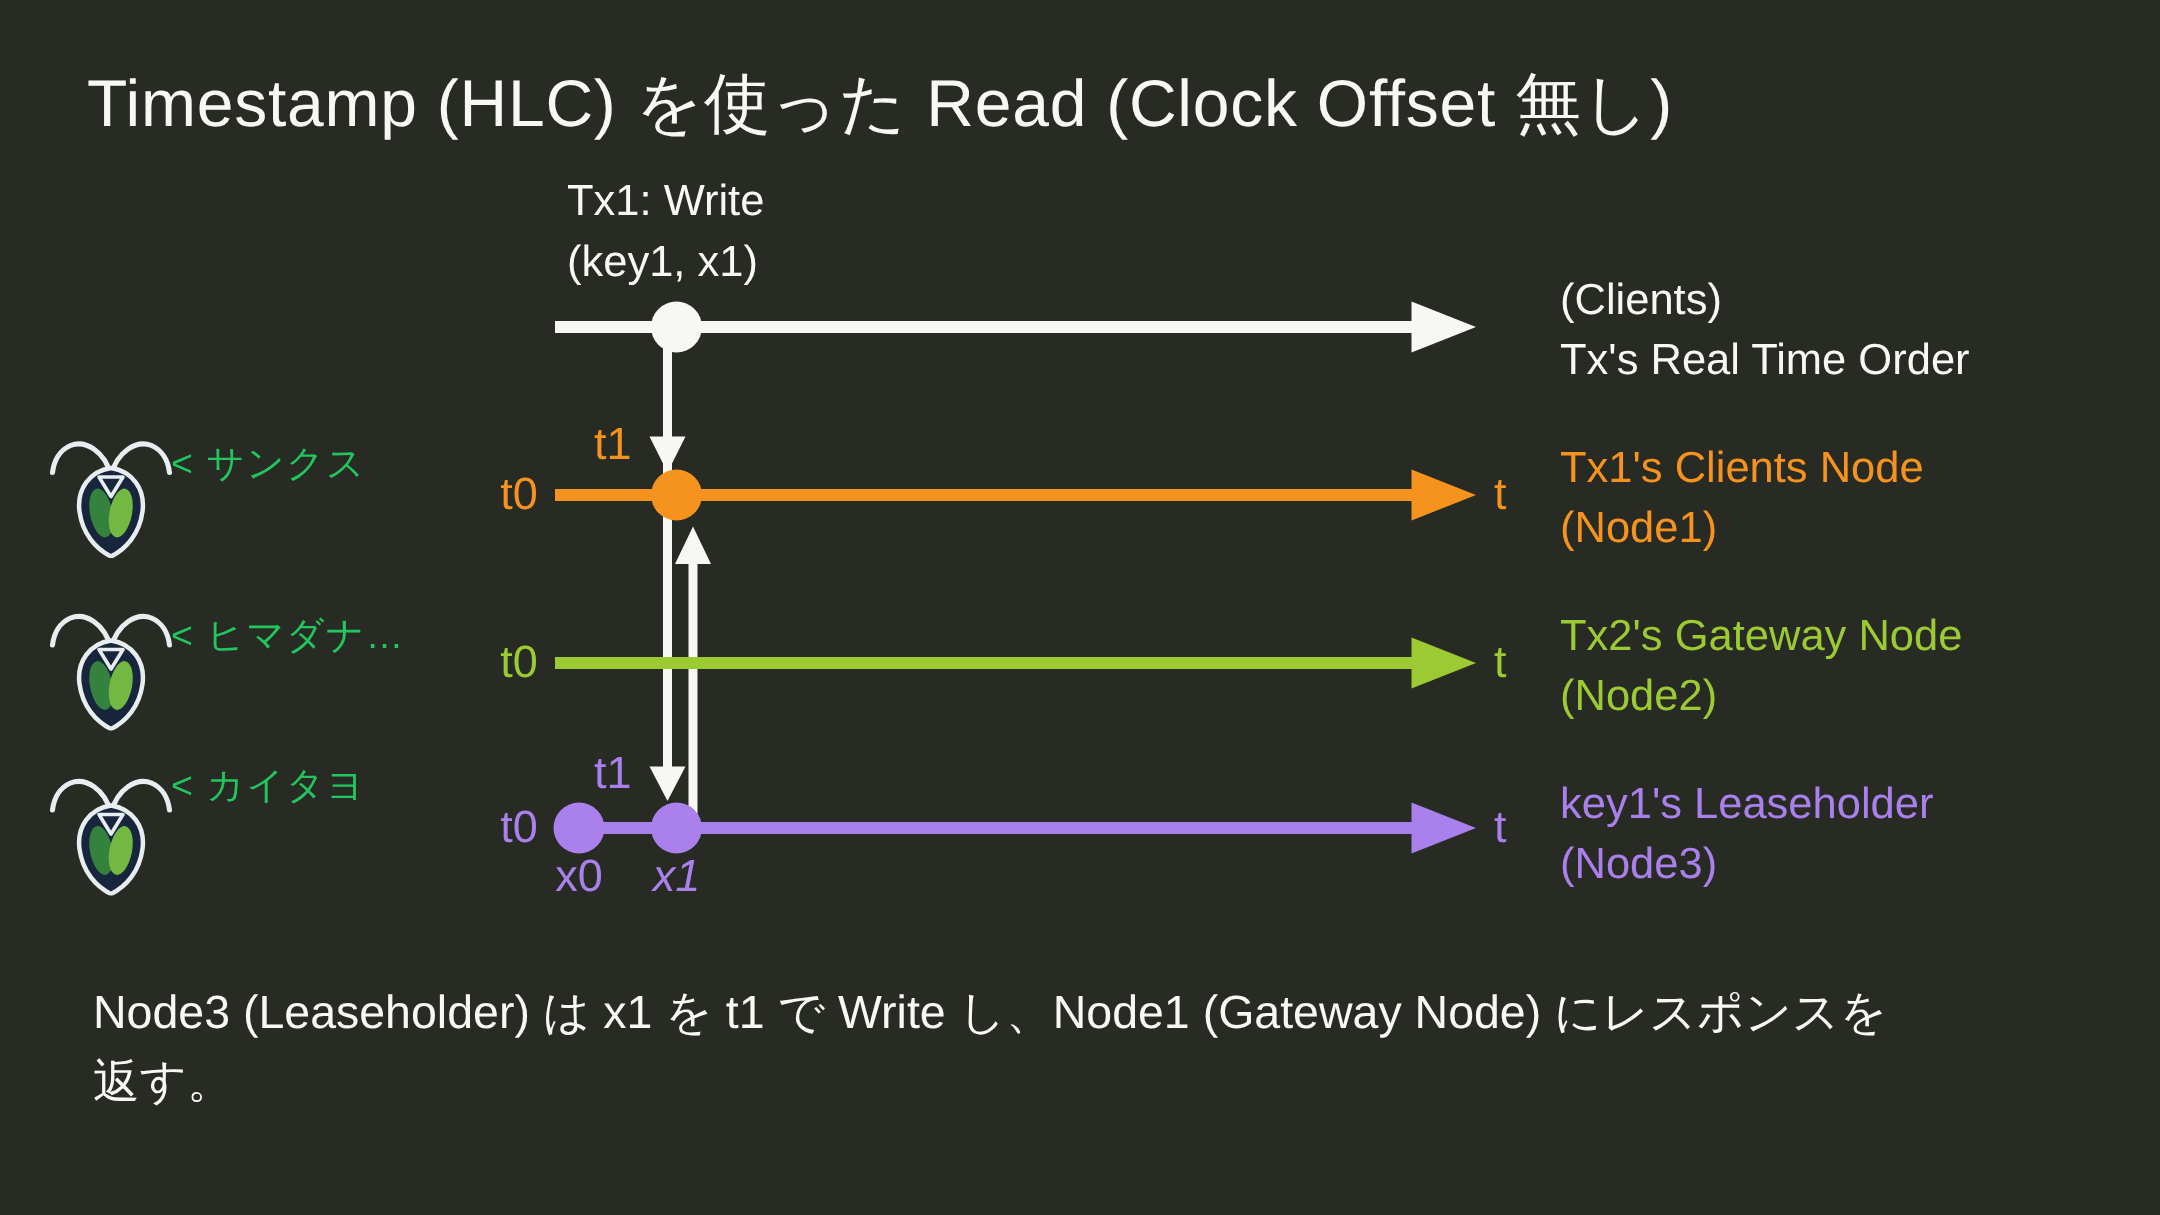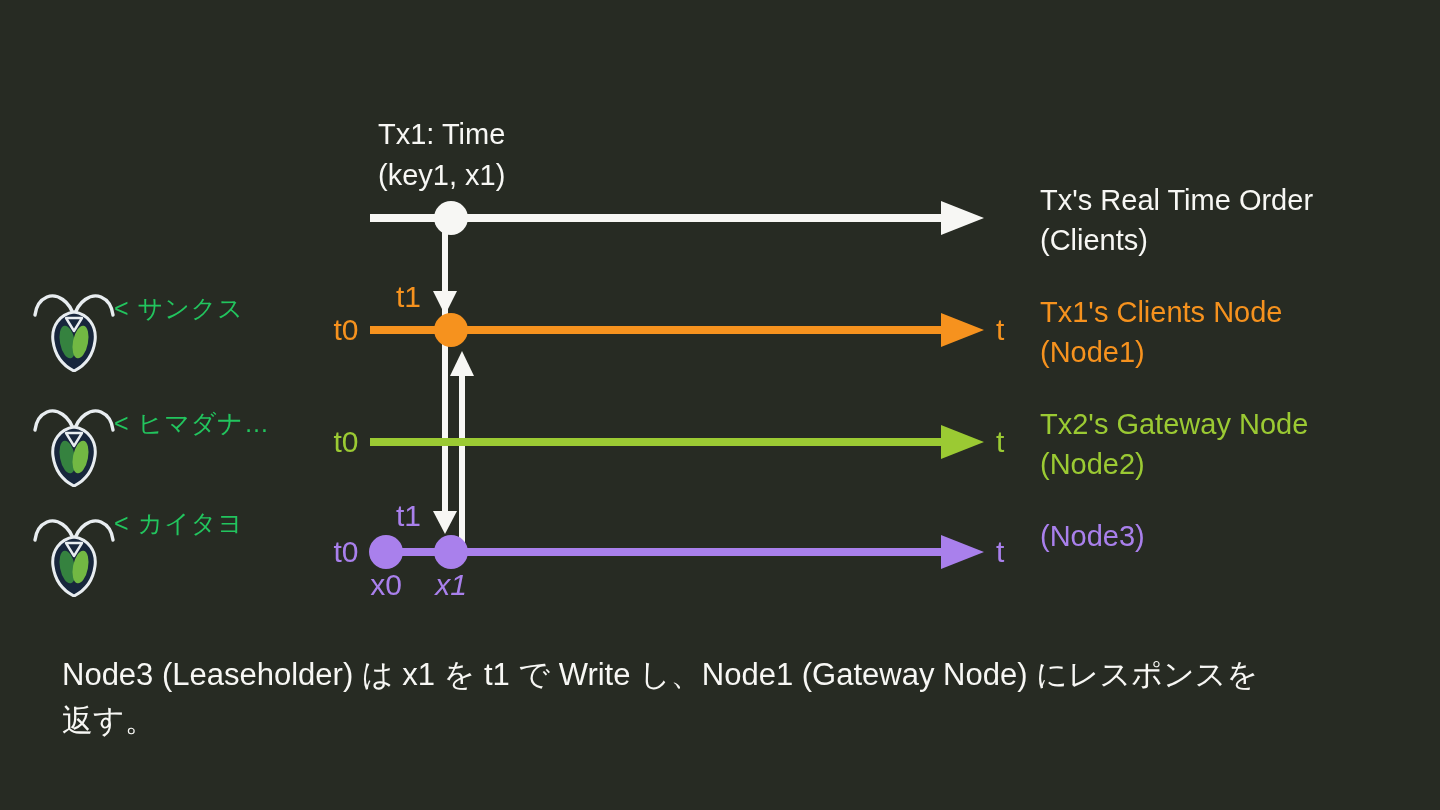--- a/index.html
+++ b/index.html
@@ -68,23 +68,24 @@
     <path class="ff-ant" d="M44,31 C48,15 61,7 71,11 C78,14 82,21 83,29"></path>
     <path class="ff-body" d="M44,26 C58,28 67,40 65,55 C63,70 54,80 44,85 C34,80 25,70 23,55 C21,40 30,28 44,26 Z"></path>
     <polygon class="ff-tri" points="36,32 52,32 44,45"></polygon>
     <ellipse class="ff-wl" cx="37.5" cy="56" rx="7.5" ry="16.5" transform="rotate(-11 37.5 56)"></ellipse>
     <ellipse class="ff-wr" cx="50.5" cy="56" rx="7.5" ry="16.5" transform="rotate(11 50.5 56)"></ellipse>
   </symbol>
 </svg>
 
 <div class="slide">
 
+  <div class="abs page-title">Timestamp (HLC) を使った Read (Clock Offset 無し)</div>
 
   <div class="abs annotation">
-    <div>Tx1: Time</div>
+    <div>Tx1: Write</div>
     <div>(key1, x1)</div>
   </div>
 
   <svg class="diagram-svg" width="1440" height="810" viewBox="0 0 1440 810">
     <g class="varrow">
       <line x1="445" y1="221" x2="445" y2="514"></line>
       <polygon points="433,291 457,291 445,315"></polygon>
       <polygon points="433,511 457,511 445,534"></polygon>
     </g>
     <g class="varrow">
@@ -124,32 +125,33 @@
   <div class="tick ra c-green" style="left:326px;top:425px;">t0</div>
   <div class="tick c-green" style="left:996px;top:425px;">t</div>
 
   <div class="tick c-purple" style="left:396px;top:499px;">t1</div>
   <div class="tick ra c-purple" style="left:326px;top:535px;">t0</div>
   <div class="tick c-purple" style="left:996px;top:535px;">t</div>
   <div class="tick ctr c-purple" style="left:362px;top:568px;">x0</div>
   <div class="tick ctr c-purple" style="left:427px;top:568px;font-style:italic;">x1</div>
 
   <div class="legend c-white" style="top:180px;">
+    <div>(Clients)</div>
     <div>Tx's Real Time Order</div>
-    <div>(Clients)</div>
   </div>
   <div class="legend c-orange" style="top:292px;">
     <div>Tx1's Clients Node</div>
     <div>(Node1)</div>
   </div>
   <div class="legend c-green" style="top:404px;">
     <div>Tx2's Gateway Node</div>
     <div>(Node2)</div>
   </div>
   <div class="legend c-purple" style="top:516px;">
+    <div>key1's Leaseholder</div>
     <div>(Node3)</div>
   </div>
 
   <svg class="firefly" style="top:286px;">
       <use href="#firefly"></use>
     </svg>
   <div class="speech" style="top:292px;">&lt; サンクス</div>
 
   <svg class="firefly" style="top:401px;">
       <use href="#firefly"></use>

